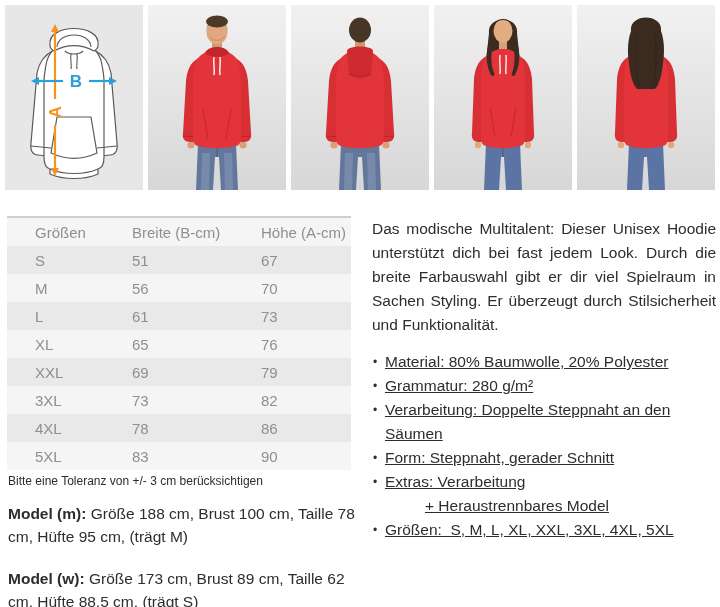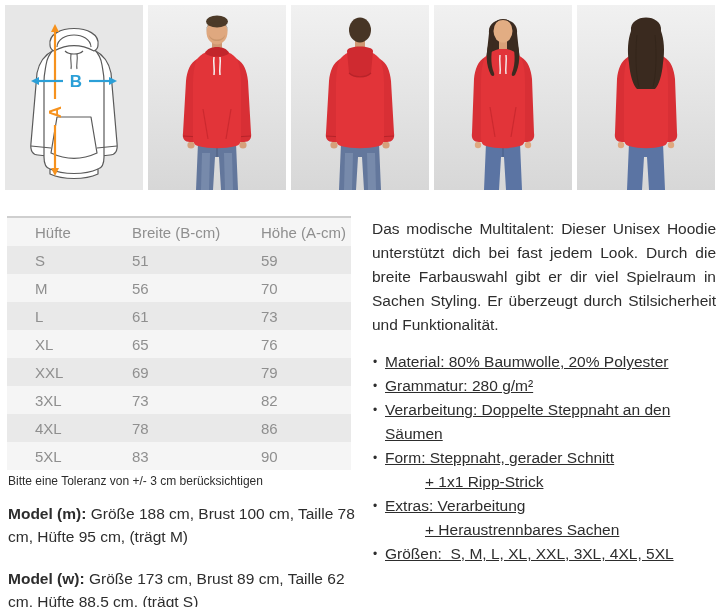--- a/index.html
+++ b/index.html
@@ -215,30 +215,30 @@
   </div>
 
   <table id="size-table">
     <colgroup>
         <col style="width:97px">
         <col style="width:129px">
         <col>
       </colgroup>
     <thead>
         <tr>
-          <th>Hüfte</th>
+          <th>Größen</th>
           <th>Breite (B-cm)</th>
           <th>Höhe (A-cm)</th>
         </tr>
       </thead>
     <tbody>
         <tr>
           <td>S</td>
           <td>51</td>
-          <td>59</td>
+          <td>67</td>
         </tr>
         <tr>
           <td>M</td>
           <td>56</td>
           <td>70</td>
         </tr>
         <tr>
           <td>L</td>
           <td>61</td>
           <td>73</td>
@@ -270,22 +270,22 @@
         </tr>
       </tbody>
   </table>
 
   <div class="description">
     <p>Das modische Multitalent: Dieser Unisex Hoodie unterstützt dich bei fast jedem Look. Durch die breite Farbauswahl gibt er dir viel Spielraum in Sachen Styling. Er überzeugt durch Stilsicherheit und Funktionalität.</p>
     <ul class="features" id="feature-list">
         <li><span>Material: 80% Baumwolle, 20% Polyester</span></li>
         <li><span>Grammatur: 280 g/m²</span></li>
         <li><span>Verarbeitung: Doppelte Steppnaht an den Säumen</span></li>
-        <li><span>Form: Steppnaht, gerader Schnitt</span><div class="sub">+ 1x1 Ripp-Strick</div></li>
-        <li><span>Extras: Verarbeitung</span><div class="sub">+ Heraustrennbares Sachen</div></li>
+        <li><span>Form: Steppnaht, gerader Schnitt</span></li>
+        <li><span>Extras: Verarbeitung</span><div class="sub">+ Heraustrennbares Model</div></li>
         <li><span>Größen: &nbsp;S, M, L, XL, XXL, 3XL, 4XL, 5XL</span></li>
       </ul>
   </div>
 
   <div class="tolerance">Bitte eine Toleranz von +/- 3 cm berücksichtigen</div>
 
   <div class="model-block" id="model-m">
     <span class="model-label">Model (m):</span><span> Größe 188 cm, Brust 100 cm, Taille 78 cm, Hüfte 95 cm, (trägt M)</span>
   </div>
 

